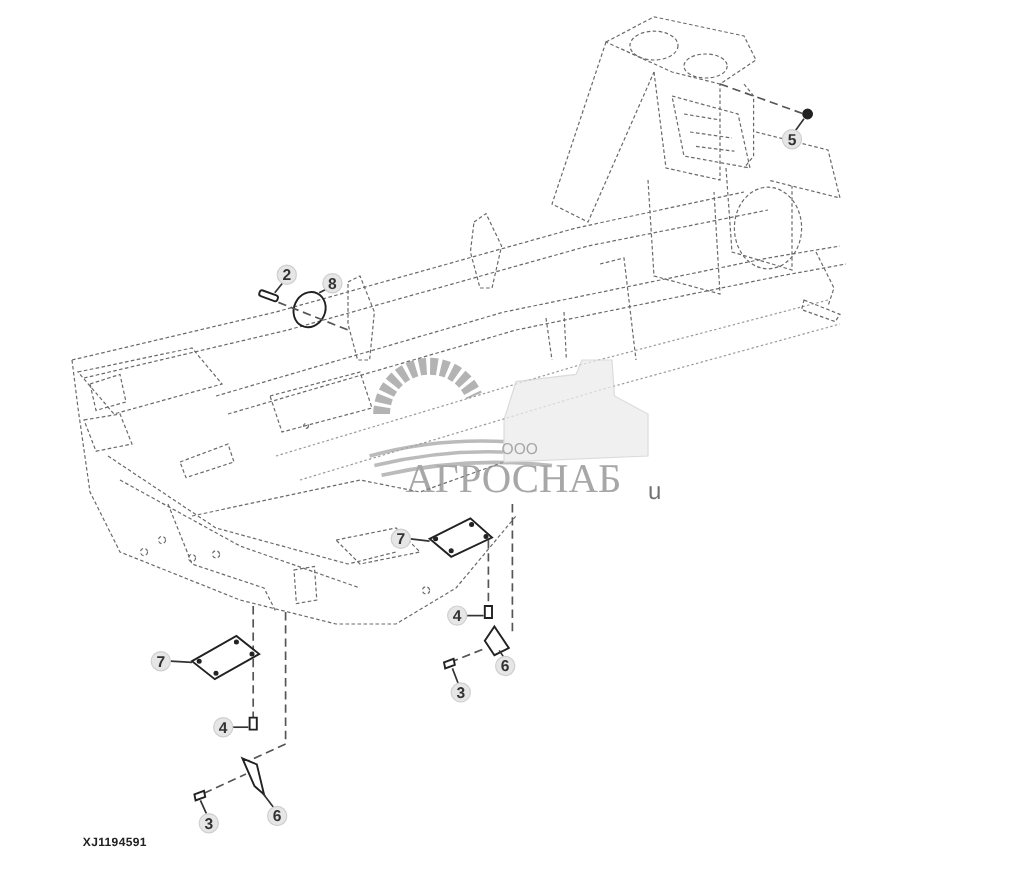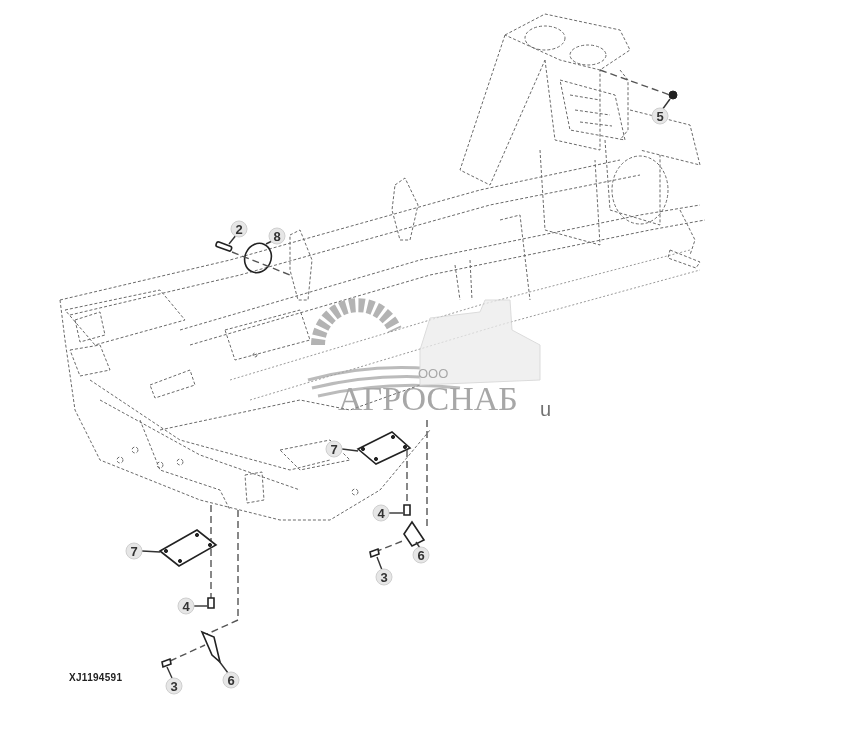--- a/index.html
+++ b/index.html
@@ -8,21 +8,21 @@
   #canvas { position: absolute; left: 0; top: 0; width: 841px; height: 731px; }
   .dash { fill: none; stroke: #6a6a6a; stroke-width: 1; stroke-dasharray: 3 2; }
   .dash-light { fill: none; stroke: #9a9a9a; stroke-width: 1; stroke-dasharray: 2 2; }
   .leader { fill: none; stroke: #555; stroke-width: 1.4; stroke-dasharray: 7 4; }
   .solid { fill: none; stroke: #333; stroke-width: 1.4; }
   .part { fill: #ffffff; stroke: #222; stroke-width: 1.6; }
   .part-dark { fill: #222; stroke: #222; }
   .callout-circle { fill: #e6e6e6; stroke: #cfcfcf; stroke-width: 1; }
   .callout-text { font-family: "Liberation Sans", sans-serif; font-size: 13px; font-weight: bold;
                   fill: #333; text-anchor: middle; dominant-baseline: central; }
-  .fig-id { position: absolute; left: 69px; top: 672px; font-size: 10px; font-weight: bold;
+  .fig-id { position: absolute; left: 69px; top: 697px; font-size: 10px; font-weight: bold;
             color: #222; letter-spacing: 0.3px; }
   .wm-text { font-family: "Liberation Serif", serif; font-size: 34px; fill: #8a8a8a; }
   .wm-small { font-family: "Liberation Sans", sans-serif; font-size: 13px; fill: #8a8a8a; }
   .wm-u { font-family: "Liberation Sans", sans-serif; font-size: 20px; fill: #444; }
 </style>
 </head>
 <body>
 
 <svg id="canvas" viewBox="0 0 841 731" xmlns="http://www.w3.org/2000/svg">
 

